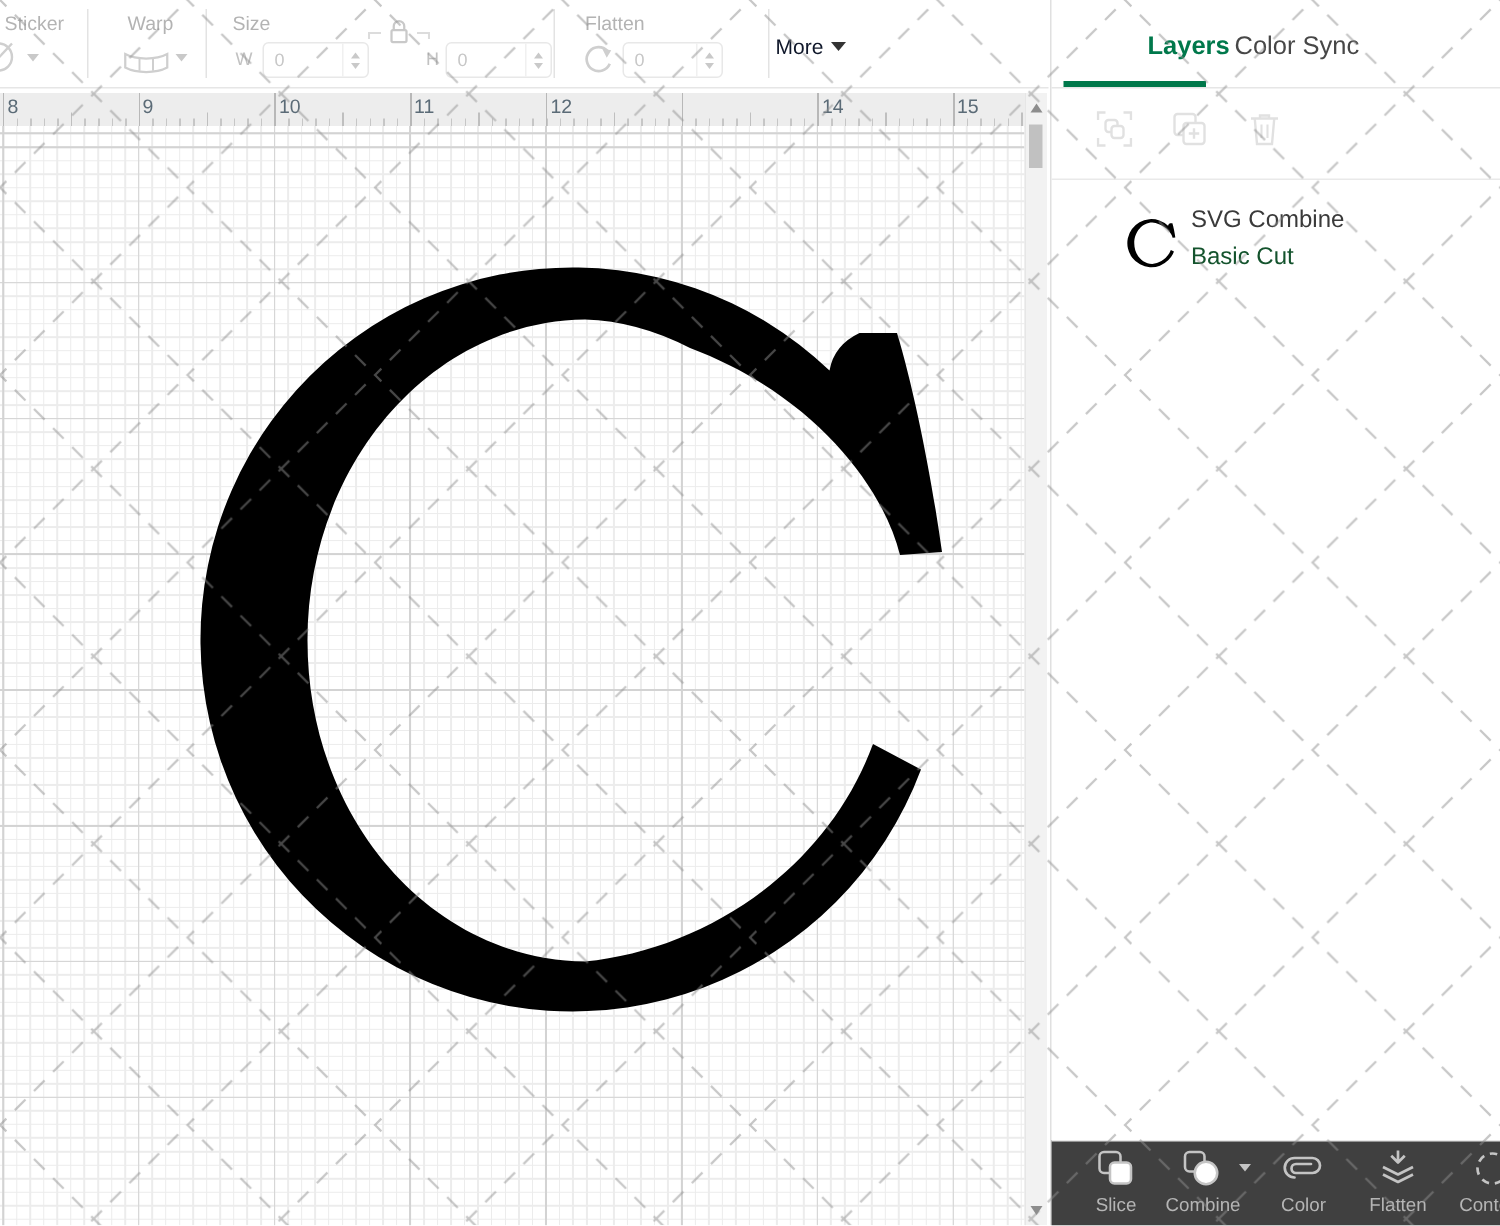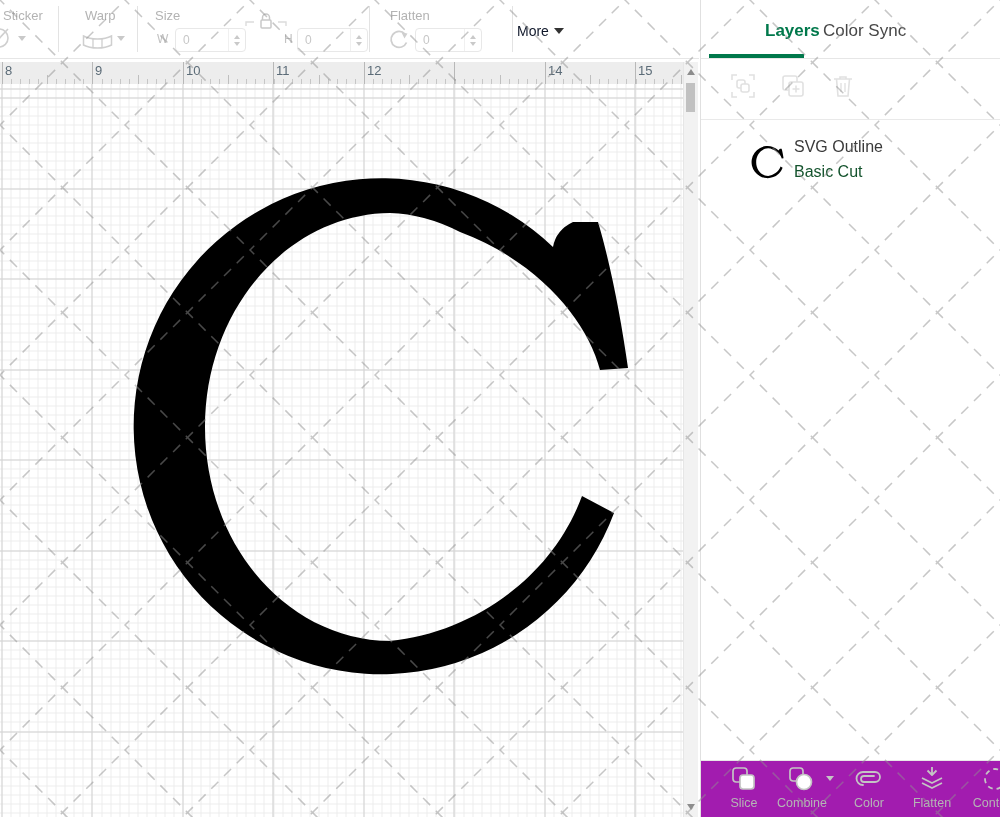--- a/index.html
+++ b/index.html
@@ -58,21 +58,21 @@
   .tab-underline{position:absolute;left:8px;top:54px;width:95px;height:4px;background:#00784b;}
   .panel-actions{position:absolute;left:0;top:70px;width:300px;height:42px;}
   .pa-icon{position:absolute;top:4px;}
   .panel-divider{position:absolute;left:0;top:119px;width:300px;height:1px;background:#e9e9e9;}
   .layer-row{position:absolute;left:0;top:133px;width:300px;height:58px;}
   .layer-title{position:absolute;left:93px;top:5px;font-size:16px;color:#3a3a3a;}
   .layer-sub{position:absolute;left:93px;top:30px;font-size:16px;color:#14532d;}
   .blank-strip{position:absolute;left:0;top:702px;width:300px;height:58px;background:#f1f1f1;}
   .swatch{position:absolute;left:22px;top:5px;width:66px;height:43px;background:#fff;border:1px solid #9b9b9b;border-radius:3px;}
   .blank-label{position:absolute;left:100px;top:21px;font-size:13.5px;color:#222;}
-  .bottom-bar{position:absolute;left:0;top:760px;width:300px;height:57px;background:#a21caf;border-top:1px solid #e7e7e7;}
+  .bottom-bar{position:absolute;left:0;top:760px;width:300px;height:57px;background:#404040;border-top:1px solid #e7e7e7;}
   .tool-item{position:absolute;top:3px;width:56px;text-align:center;}
   .tool-item .ico{height:30px;display:flex;align-items:center;justify-content:center;}
   .tool-label{font-size:12.5px;color:#b5b5b5;margin-top:2px;white-space:nowrap;}
   .cmb-caret{position:absolute;right:-4px;top:12px;width:0;height:0;border-left:4px solid transparent;border-right:4px solid transparent;border-top:5px solid #c4c4c4;}
 
   
   .watermark{position:absolute;left:0;top:0;z-index:99;pointer-events:none;}
 </style>
 </head>
 <body>
@@ -201,21 +201,21 @@
         <path d="M10,9 L10,18 M14,9 L14,18" stroke="#e1e1e1" stroke-width="1.4"></path>
       </svg>
     </div>
 
     <div class="panel-divider"></div>
 
     <div class="layer-row">
       <svg class="abs" style="left:50px;top:9px;" width="33" height="40" viewBox="125 170 510 510">
         <path d="M573,222 L598,222 C610,262 621,318 628,368 L600,370 C588,322 540,262 460,232 Q425,214 390,213 C288,214 205,309 205,427 C205,546 288,640 390,641 C470,633 551,580 582,496 L614,513 A248,248 0 1 1 553,247 Q556,230 573,222 Z" fill="#000"></path>
       </svg>
-      <div class="layer-title">SVG Outline</div>
+      <div class="layer-title">SVG Combine</div>
       <div class="layer-sub">Basic Cut</div>
     </div>
 
 
     <div class="bottom-bar">
       <div class="tool-item" style="left:15px;">
         <div class="ico">
             <svg width="26" height="26">
           <rect x="2" y="2" width="14" height="14" rx="3" fill="none" stroke="#c4c4c4" stroke-width="1.7"></rect>
           <rect x="9" y="9" width="14" height="14" rx="3" fill="#fff" stroke="#c4c4c4" stroke-width="1.7"></rect>

